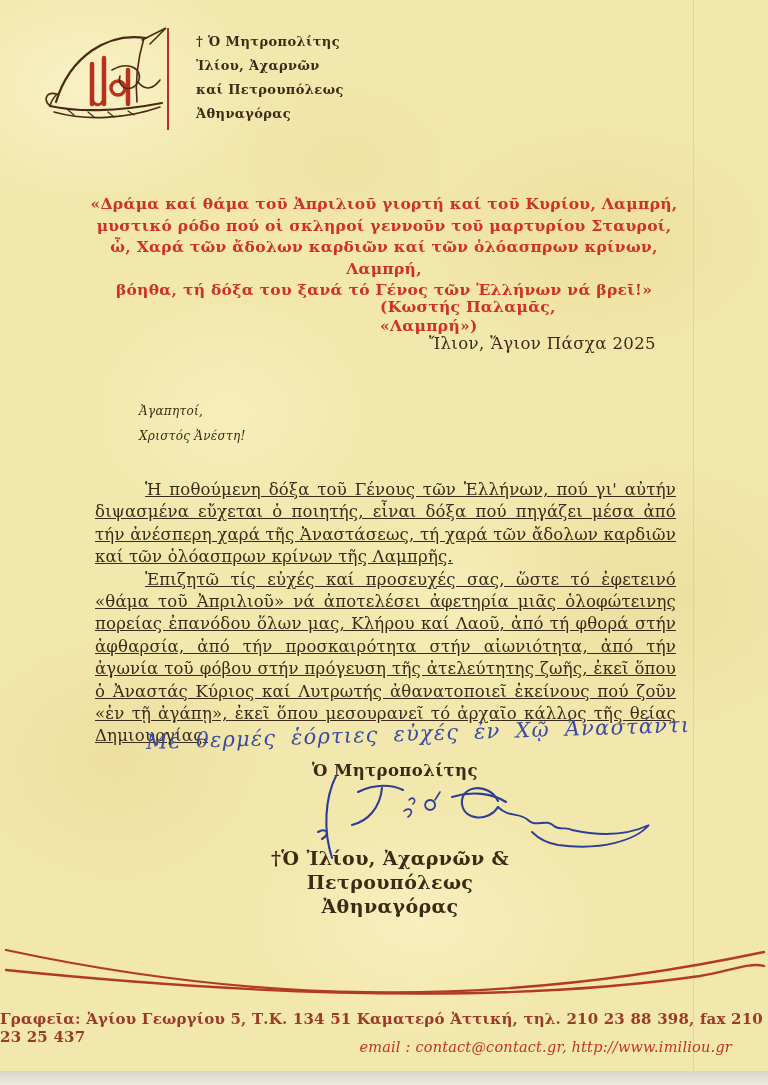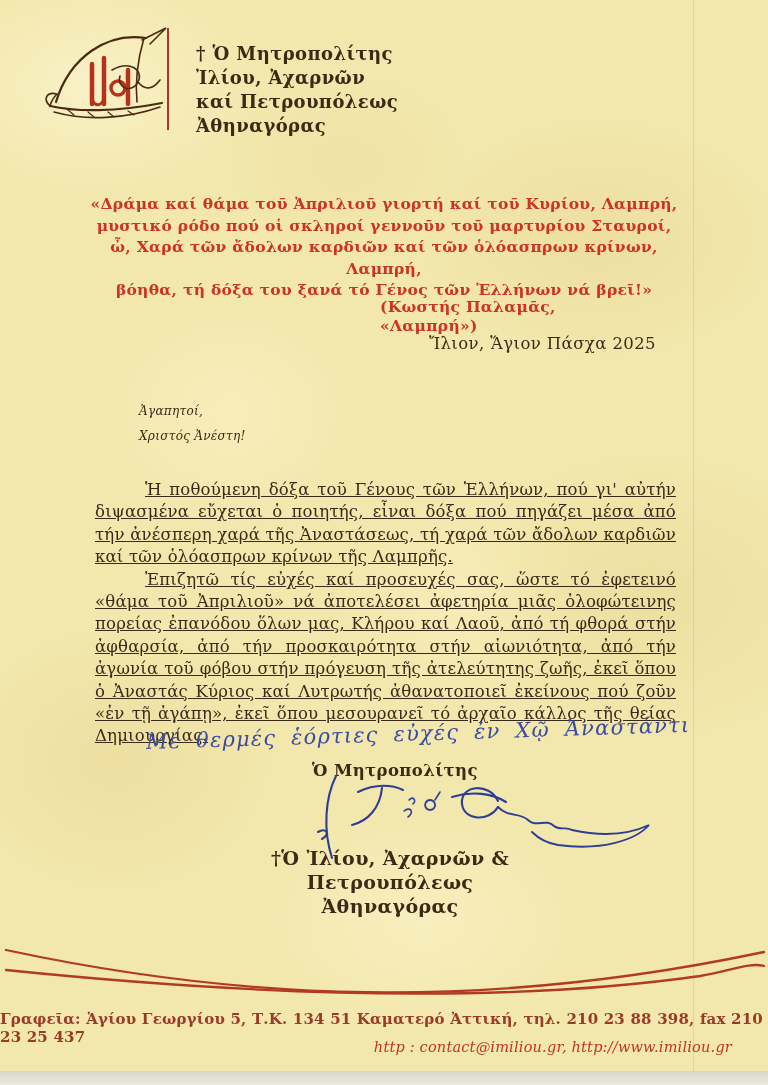--- a/index.html
+++ b/index.html
@@ -14,21 +14,21 @@
       radial-gradient(ellipse 320px 240px at 85% 55%, rgba(229,206,134,.32), transparent 60%),
       radial-gradient(ellipse 260px 220px at 15% 70%, rgba(230,208,140,.35), transparent 60%),
       radial-gradient(ellipse 300px 200px at 55% 85%, rgba(255,248,212,.45), transparent 60%),
       radial-gradient(ellipse 200px 150px at 45% 15%, rgba(236,216,150,.3), transparent 60%),
       radial-gradient(ellipse 220px 180px at 60% 55%, rgba(255,247,205,.35), transparent 60%);
   }
   .abs{position:absolute;}
   .crease{left:693px;top:0;width:1px;height:1085px;background:rgba(170,150,100,.22);}
   
   .rule{left:167px;top:28px;width:2px;height:102px;background:#b5331f;}
-  .lh-text{left:196px;top:30px;color:#3c2a16;font-size:18px;line-height:24px;font-weight:600;letter-spacing:.4px;margin-top:12px;}
+  .lh-text{left:196px;top:30px;color:#3c2a16;font-size:13px;line-height:24px;font-weight:600;letter-spacing:.4px;}
   
   .poem{left:70px;top:193px;width:628px;text-align:center;color:#cd3322;font-size:15.5px;line-height:21.5px;font-weight:600;letter-spacing:.3px;}
   .attribution{left:380px;top:297px;width:262px;color:#cd3322;font-size:15.5px;font-weight:600;letter-spacing:.3px;}
   .dateline{left:400px;top:334px;width:256px;text-align:right;color:#3c2a16;font-size:16.5px;font-weight:400;letter-spacing:.4px;}
   
   .salutation{left:139px;top:399px;color:#3c2a16;font-size:12px;line-height:25px;font-weight:500;letter-spacing:.3px;font-style:italic;}
   .body-text{left:95px;top:479px;width:581px;color:#3a2a18;font-size:16.5px;line-height:22.4px;text-align:justify;letter-spacing:.2px;font-weight:500;text-decoration:underline;}
   .body-text p{margin:0;text-indent:50px;}
   
   .handwritten{left:146px;top:722px;width:510px;color:#3b4aa3;font-size:21px;font-style:italic;letter-spacing:1.2px;word-spacing:7px;transform:rotate(-1.8deg);white-space:nowrap;}
@@ -117,16 +117,16 @@
     <div>†Ὁ Ἰλίου, Ἀχαρνῶν &amp; Πετρουπόλεως</div>
     <div>Ἀθηναγόρας</div>
   </div>
 
   <svg class="abs waves" width="768" height="86" viewBox="0 0 768 86" fill="none" stroke="#b23a20" stroke-width="2.3" stroke-linecap="round">
     <path d="M 6,22 C 240,72 480,84 764,24"></path>
     <path d="M 6,42 C 240,66 490,78 700,48 C 730,43 750,34 764,38"></path>
   </svg>
 
   <div class="abs address">Γραφεῖα: Ἁγίου Γεωργίου 5, Τ.Κ. 134 51 Καματερό Ἀττική, τηλ. 210 23 88 398, fax 210 23 25 437</div>
-  <div class="abs contact">http : contact@imiliou.gr, http://www.imiliou.gr</div>
+  <div class="abs contact">email : contact@contact.gr, http://www.imiliou.gr</div>
 
   <div class="abs scan-edge"></div>
 </div>
 
 </body></html>

